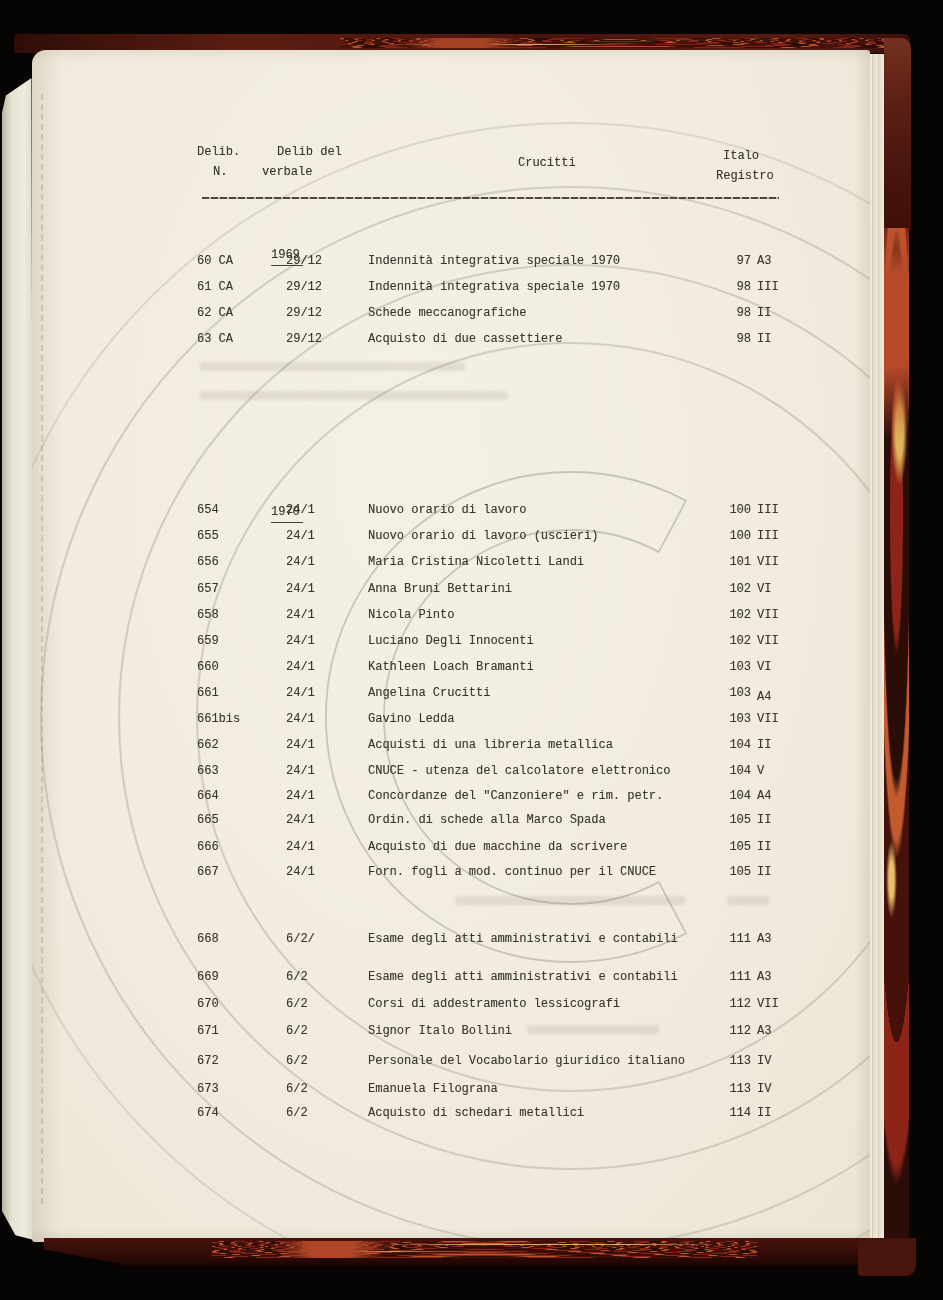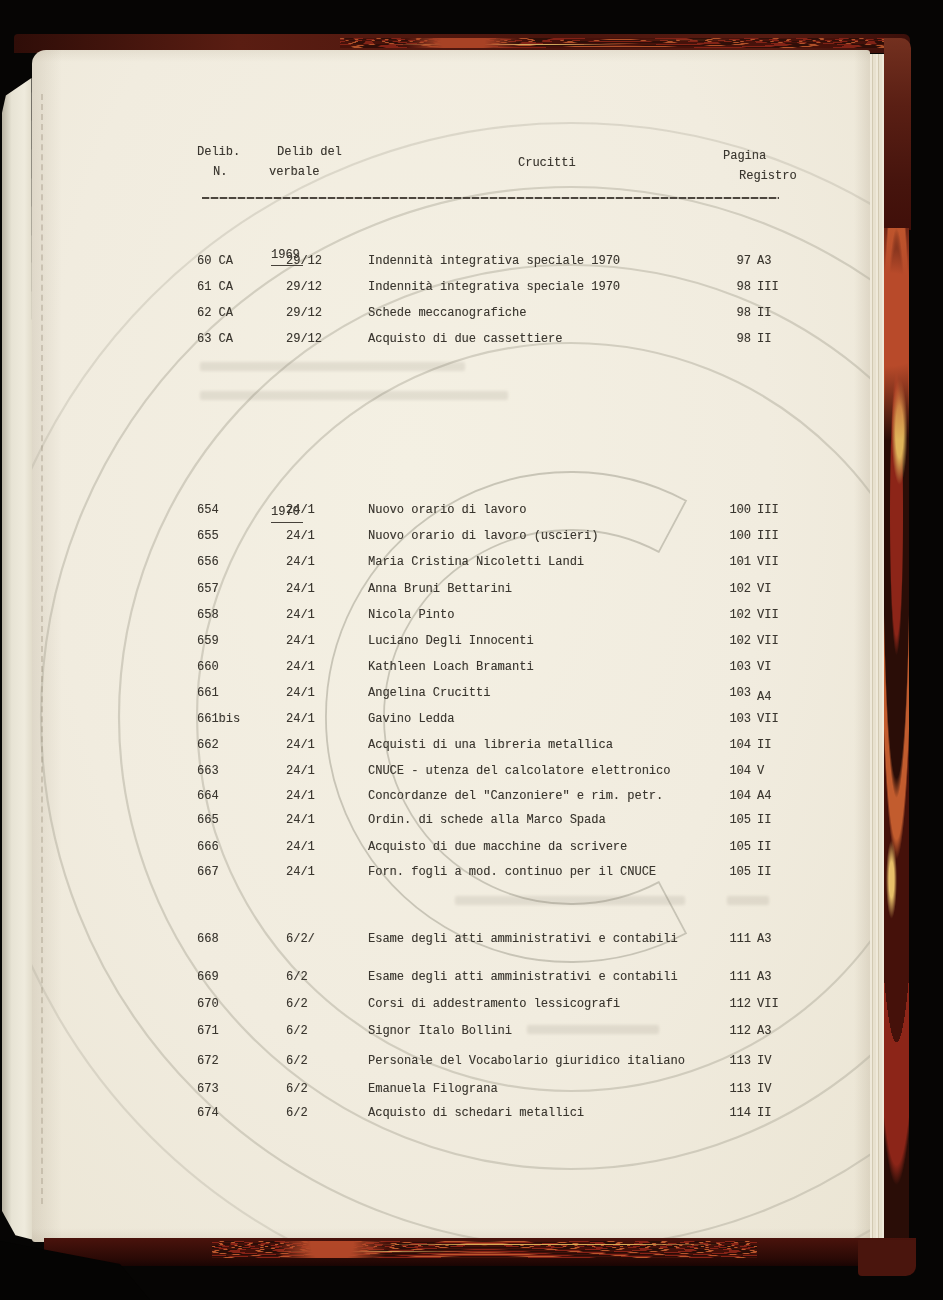--- a/index.html
+++ b/index.html
@@ -41,23 +41,23 @@
       radial-gradient(ellipse at 45% 35%,#f4f0e3 0%,#f1ecdf 55%,#ebe5d4 100%);
     border-radius:14px 3px 3px 3px;overflow:hidden;}
   .crease{position:absolute;left:9px;top:44px;height:1110px;width:0;
     border-left:2px dashed rgba(140,128,106,.45);opacity:.65;}
   .watermark{position:absolute;left:0;top:0;}
   
   .content{position:absolute;left:0;top:0;width:943px;height:1300px;font-size:12px;line-height:17px;
     text-shadow:.3px .3px 0 rgba(58,54,47,.35);}
   .content span,.content div{position:absolute;white-space:pre;}
   .h1a{left:197px;top:144px;} .h1b{left:213px;top:164px;}
-  .h2a{left:277px;top:144px;} .h2b{left:269px;top:164px;}
+  .h2a{left:277px;top:144px;} .h2b{left:262px;top:164px;}
   .h3 {left:518px;top:155px;}
-  .h4a{left:723px;top:148px;} .h4b{left:716px;top:168px;margin-left:23px;}
+  .h4a{left:723px;top:148px;} .h4b{left:716px;top:168px;}
   .divider{left:202px;top:197px;width:577px;height:2px;
     background:repeating-linear-gradient(90deg,#4c463e 0 7px,rgba(76,70,62,.3) 7px 9px);}
   .year-label{left:271px;border-bottom:1.5px solid #46413a;padding:0 3px 1px 0;margin-top:33px;}
   .trow{left:0;width:934px;height:17px;}
   .c-delib{left:197px;} .c-data{left:286px;} .c-ogg{left:368px;}
   .c-pag{left:721px;width:30px;text-align:right;} .c-reg{left:757px;text-align:center;}
   .c-reg.low{margin-top:4px;}
   .ghost{position:absolute;height:9px;background:rgba(106,99,84,.13);filter:blur(1.4px);border-radius:2px;}
 </style>
 </head>
@@ -84,21 +84,21 @@
     </svg>
     <div class="crease"></div>
   </div>
 
   <div class="content">
     <span class="h1a">Delib.</span>
     <span class="h1b">N.</span>
     <span class="h2a">Delib del</span>
     <span class="h2b">verbale</span>
     <span class="h3">Crucitti</span>
-    <span class="h4a">Pagina</span>
+    <span class="h4a">Italo</span>
     <span class="h4b">Registro</span>
     <div class="divider"></div>
 
     <div id="rows-layer"><div class="year-label" style="top: 214px;">1969</div><div class="trow" style="top: 253px;"><span class="c-delib">60 CA</span><span class="c-data">29/12</span><span class="c-ogg">Indennità integrativa speciale 1970</span><span class="c-pag">97</span><span class="c-reg">A3</span></div><div class="trow" style="top: 279px;"><span class="c-delib">61 CA</span><span class="c-data">29/12</span><span class="c-ogg">Indennità integrativa speciale 1970</span><span class="c-pag">98</span><span class="c-reg">III</span></div><div class="trow" style="top: 305px;"><span class="c-delib">62 CA</span><span class="c-data">29/12</span><span class="c-ogg">Schede meccanografiche</span><span class="c-pag">98</span><span class="c-reg">II</span></div><div class="trow" style="top: 331px;"><span class="c-delib">63 CA</span><span class="c-data">29/12</span><span class="c-ogg">Acquisto di due cassettiere</span><span class="c-pag">98</span><span class="c-reg">II</span></div><div class="year-label" style="top: 471px;">1970</div><div class="trow" style="top: 502px;"><span class="c-delib">654</span><span class="c-data">24/1</span><span class="c-ogg">Nuovo orario di lavoro</span><span class="c-pag">100</span><span class="c-reg">III</span></div><div class="trow" style="top: 528px;"><span class="c-delib">655</span><span class="c-data">24/1</span><span class="c-ogg">Nuovo orario di lavoro (uscieri)</span><span class="c-pag">100</span><span class="c-reg">III</span></div><div class="trow" style="top: 554px;"><span class="c-delib">656</span><span class="c-data">24/1</span><span class="c-ogg">Maria Cristina Nicoletti Landi</span><span class="c-pag">101</span><span class="c-reg">VII</span></div><div class="trow" style="top: 581px;"><span class="c-delib">657</span><span class="c-data">24/1</span><span class="c-ogg">Anna Bruni Bettarini</span><span class="c-pag">102</span><span class="c-reg">VI</span></div><div class="trow" style="top: 607px;"><span class="c-delib">658</span><span class="c-data">24/1</span><span class="c-ogg">Nicola Pinto</span><span class="c-pag">102</span><span class="c-reg">VII</span></div><div class="trow" style="top: 633px;"><span class="c-delib">659</span><span class="c-data">24/1</span><span class="c-ogg">Luciano Degli Innocenti</span><span class="c-pag">102</span><span class="c-reg">VII</span></div><div class="trow" style="top: 659px;"><span class="c-delib">660</span><span class="c-data">24/1</span><span class="c-ogg">Kathleen Loach Bramanti</span><span class="c-pag">103</span><span class="c-reg">VI</span></div><div class="trow" style="top: 685px;"><span class="c-delib">661</span><span class="c-data">24/1</span><span class="c-ogg">Angelina Crucitti</span><span class="c-pag">103</span><span class="c-reg low">A4</span></div><div class="trow" style="top: 711px;"><span class="c-delib">661bis</span><span class="c-data">24/1</span><span class="c-ogg">Gavino Ledda</span><span class="c-pag">103</span><span class="c-reg">VII</span></div><div class="trow" style="top: 737px;"><span class="c-delib">662</span><span class="c-data">24/1</span><span class="c-ogg">Acquisti di una libreria metallica</span><span class="c-pag">104</span><span class="c-reg">II</span></div><div class="trow" style="top: 763px;"><span class="c-delib">663</span><span class="c-data">24/1</span><span class="c-ogg">CNUCE - utenza del calcolatore elettronico</span><span class="c-pag">104</span><span class="c-reg">V</span></div><div class="trow" style="top: 788px;"><span class="c-delib">664</span><span class="c-data">24/1</span><span class="c-ogg">Concordanze del "Canzoniere" e rim. petr.</span><span class="c-pag">104</span><span class="c-reg">A4</span></div><div class="trow" style="top: 812px;"><span class="c-delib">665</span><span class="c-data">24/1</span><span class="c-ogg">Ordin. di schede alla Marco Spada</span><span class="c-pag">105</span><span class="c-reg">II</span></div><div class="trow" style="top: 839px;"><span class="c-delib">666</span><span class="c-data">24/1</span><span class="c-ogg">Acquisto di due macchine da scrivere</span><span class="c-pag">105</span><span class="c-reg">II</span></div><div class="trow" style="top: 864px;"><span class="c-delib">667</span><span class="c-data">24/1</span><span class="c-ogg">Forn. fogli a mod. continuo per il CNUCE</span><span class="c-pag">105</span><span class="c-reg">II</span></div><div class="trow" style="top: 931px;"><span class="c-delib">668</span><span class="c-data">6/2/</span><span class="c-ogg">Esame degli atti amministrativi e contabili</span><span class="c-pag">111</span><span class="c-reg">A3</span></div><div class="trow" style="top: 969px;"><span class="c-delib">669</span><span class="c-data">6/2</span><span class="c-ogg">Esame degli atti amministrativi e contabili</span><span class="c-pag">111</span><span class="c-reg">A3</span></div><div class="trow" style="top: 996px;"><span class="c-delib">670</span><span class="c-data">6/2</span><span class="c-ogg">Corsi di addestramento lessicografi</span><span class="c-pag">112</span><span class="c-reg">VII</span></div><div class="trow" style="top: 1023px;"><span class="c-delib">671</span><span class="c-data">6/2</span><span class="c-ogg">Signor Italo Bollini</span><span class="c-pag">112</span><span class="c-reg">A3</span></div><div class="trow" style="top: 1053px;"><span class="c-delib">672</span><span class="c-data">6/2</span><span class="c-ogg">Personale del Vocabolario giuridico italiano</span><span class="c-pag">113</span><span class="c-reg">IV</span></div><div class="trow" style="top: 1081px;"><span class="c-delib">673</span><span class="c-data">6/2</span><span class="c-ogg">Emanuela Filograna</span><span class="c-pag">113</span><span class="c-reg">IV</span></div><div class="trow" style="top: 1105px;"><span class="c-delib">674</span><span class="c-data">6/2</span><span class="c-ogg">Acquisto di schedari metallici</span><span class="c-pag">114</span><span class="c-reg">II</span></div></div>
 
     <div class="ghost" style="top:362px;left:200px;width:265px"></div>
     <div class="ghost" style="top:391px;left:200px;width:308px"></div>
     <div class="ghost" style="top:896px;left:455px;width:230px"></div>
     <div class="ghost" style="top:896px;left:727px;width:42px"></div>
     <div class="ghost" style="top:1025px;left:527px;width:132px"></div>

